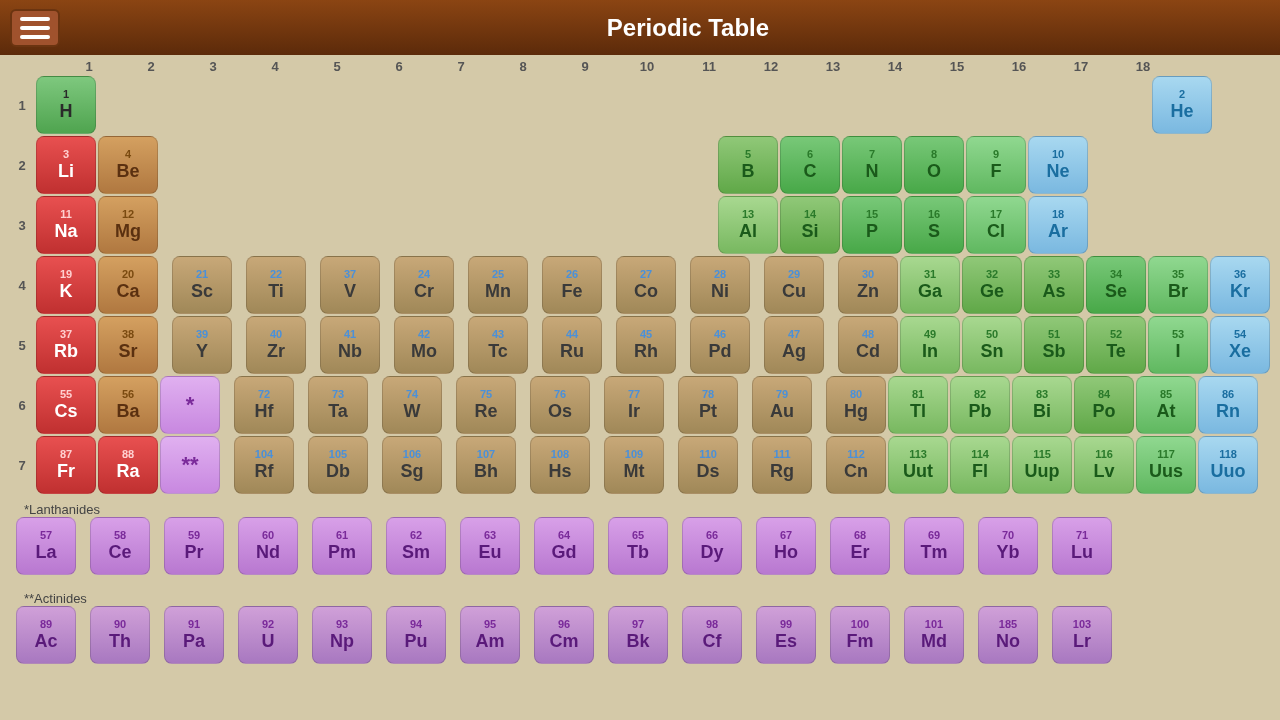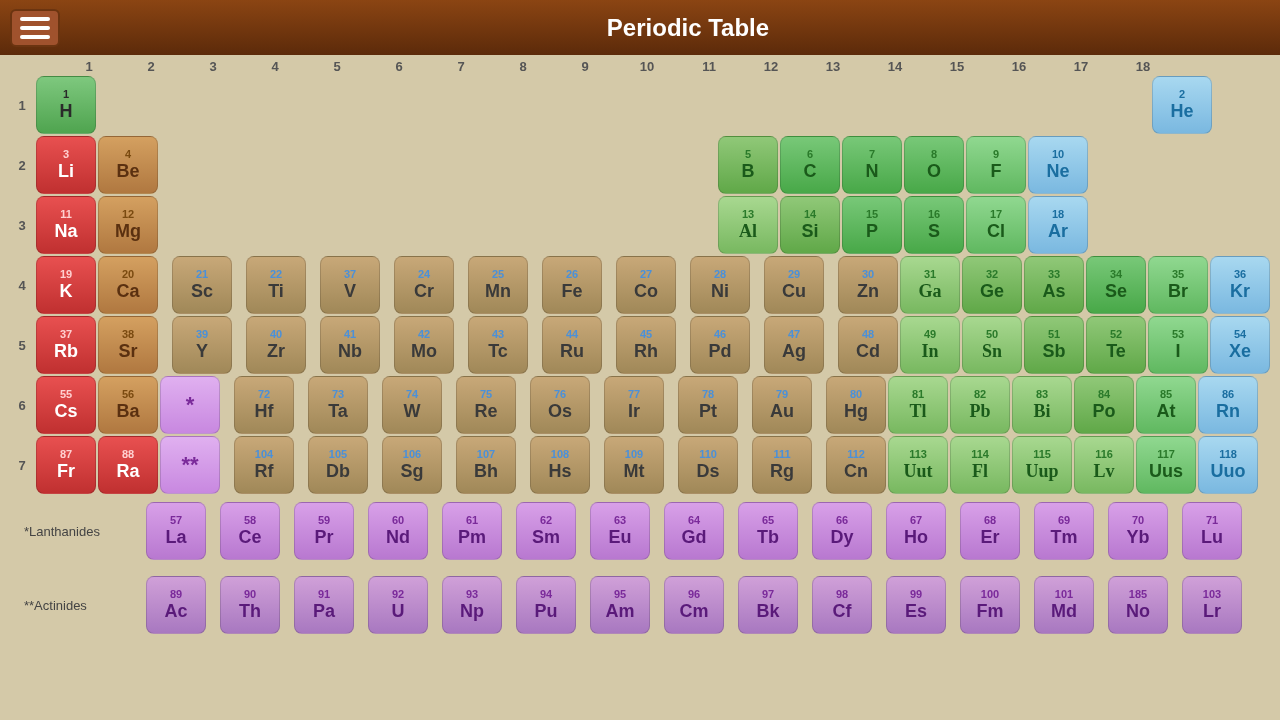--- a/index.html
+++ b/index.html
@@ -112,21 +112,21 @@
     .c-alkali .cell-num { color: #ffd0d0; }
     .c-alkali .cell-sym { color: white; }
     .c-alkaline { background: linear-gradient(to bottom, #d4a060, #b07840); }
     .c-alkaline .cell-num { color: #7a4a10; }
     .c-alkaline .cell-sym { color: #5a3010; }
     .c-transition { background: linear-gradient(to bottom, #c8a878, #a08858); margin-left: 12px; }
     .c-transition .cell-num { color: #4a90d9; }
     .c-transition .cell-sym { color: #3a3a3a; }
     .c-metal { background: linear-gradient(to bottom, #a8d890, #78b860); }
     .c-metal .cell-num { color: #2a7a2a; }
-    .c-metal .cell-sym { color: #1a5a1a; font-family: Liberation Serif, serif; }
+    .c-metal .cell-sym { color: #1a5a1a; }
     .c-metalloid { background: linear-gradient(to bottom, #90c878, #60a848); }
     .c-metalloid .cell-num { color: #2a7a2a; }
     .c-metalloid .cell-sym { color: #1a5a1a; }
     .c-nonmetal { background: linear-gradient(to bottom, #78c878, #48a848); }
     .c-nonmetal .cell-num { color: #2a7a2a; }
     .c-nonmetal .cell-sym { color: #1a5a1a; }
     .c-halogen { background: linear-gradient(to bottom, #90d890, #60b860); }
     .c-halogen .cell-num { color: #2a7a2a; }
     .c-halogen .cell-sym { color: #1a5a1a; }
     .c-lanthanide { background: linear-gradient(to bottom, #d8a0e8, #b878d0); }
@@ -134,22 +134,22 @@
     .c-lanthanide .cell-sym { color: #5a1a7a; }
     .c-actinide { background: linear-gradient(to bottom, #d0a0d8, #a878c0); }
     .c-actinide .cell-num { color: #7a2a9a; }
     .c-actinide .cell-sym { color: #5a1a7a; }
     .c-la-ref { background: linear-gradient(to bottom, #e0b0f0, #c888e0); }
     .c-la-ref .cell-sym { color: #5a1a7a; font-size: 22px; }
     .c-transition .cell-num { color: #4a90d9; }
 
     #lanthanide-row, #actinide-row {
       display: flex;
-      align-items: center;
       margin-top: 4px;
+      flex-direction: column;
     }
     .series-label {
       width: 130px;
       font-size: 13px;
       color: #444;
       text-align: left;
       padding-left: 8px;
     }
     .series-cells {
       display: flex;

